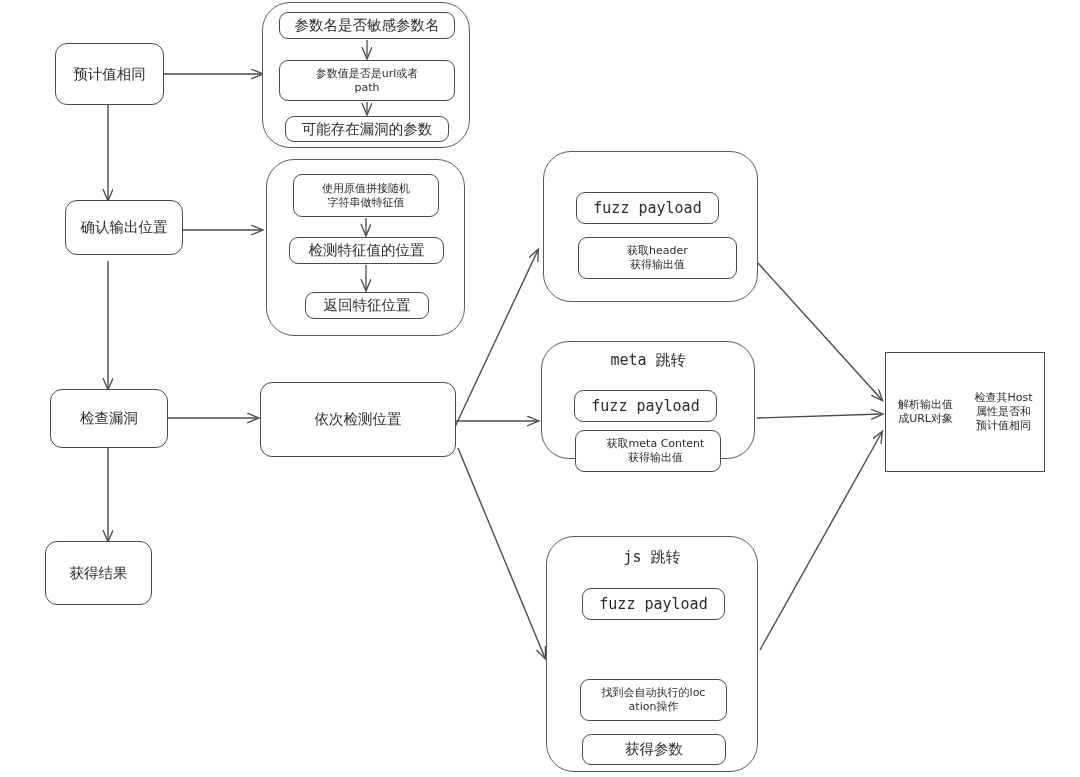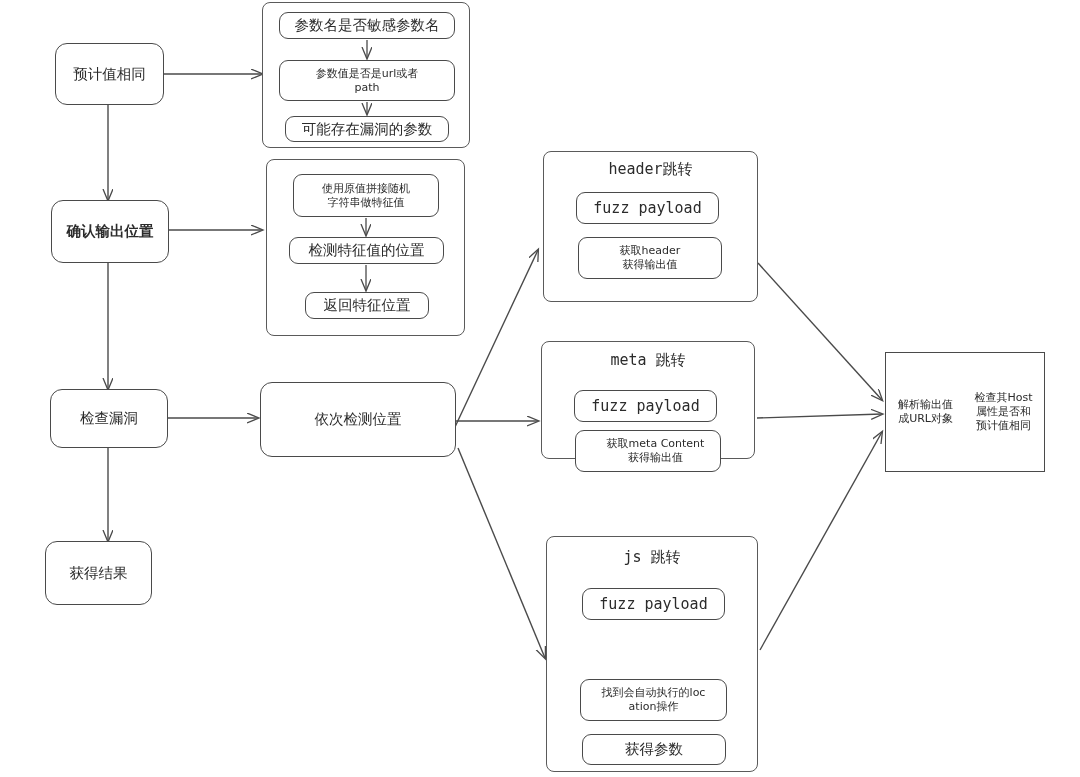--- a/index.html
+++ b/index.html
@@ -44,21 +44,21 @@
   .pill {
     border-radius: 9px;
   }
   .sharp {
     border-radius: 0;
   }
   .cluster {
     position: absolute;
     box-sizing: border-box;
     border: 1.6px solid #5a5a5a;
-    border-radius: 8px;
+    border-radius: 28px;
     background: #ffffff;
   }
   .cluster-title {
     position: absolute;
     left: 0;
     right: 0;
     text-align: center;
     color: #2b2b2b;
     font-family: "DejaVu Sans Mono", "Liberation Mono", monospace;
     font-size: 15px;
@@ -107,21 +107,21 @@
       <path d="M758,263 L882,400"></path>
       <path d="M757,418 L882,414"></path>
       <path d="M760,650 L882,432"></path>
     </g>
   </svg>
 
   <div class="node rounded cn" style="left:55px; top:43px; width:109px; height:62px;">
     <span>预计值相同</span>
   </div>
 
-  <div class="node rounded cn" style="left:51px; top:200px; width:118px; height:63px;font-weight:bold;">
+  <div class="node rounded cn" style="left:65px; top:200px; width:118px; height:55px;">
     <span>确认输出位置</span>
   </div>
 
   <div class="node rounded cn" style="left:50px; top:389px; width:118px; height:59px;">
     <span>检查漏洞</span>
   </div>
 
   <div class="node rounded cn" style="left:45px; top:541px; width:107px; height:64px;">
     <span>获得结果</span>
   </div>
@@ -162,25 +162,24 @@
         <path d="M99,105 L99,130"></path>
       </g>
     </svg>
   </div>
 
   <div class="node rounded cn" style="left:260px; top:382px; width:196px; height:75px;">
     <span>依次检测位置</span>
   </div>
 
   <div class="cluster" style="left:543px; top:151px; width:215px; height:151px;">
-    <div class="cluster-title" style="top:8px;">header跳转</div>
     <div class="node pill mono" style="left:32px; top:40px; width:143px; height:32px; position:absolute;">
       <span>fuzz payload</span>
     </div>
-    <div class="node pill mixed two-line" style="left:34px; top:85px; width:144px; height:42px; position:absolute;">
+    <div class="node pill mixed two-line" style="left:34px; top:85px; width:159px; height:42px; position:absolute;">
       <span>获取header
 获得输出值</span>
     </div>
   </div>
 
   <div class="cluster" style="left:541px; top:341px; width:214px; height:118px;">
     <div class="cluster-title" style="top:9px;">meta 跳转</div>
     <div class="node pill mono" style="left:32px; top:48px; width:143px; height:32px; position:absolute;">
       <span>fuzz payload</span>
     </div>

